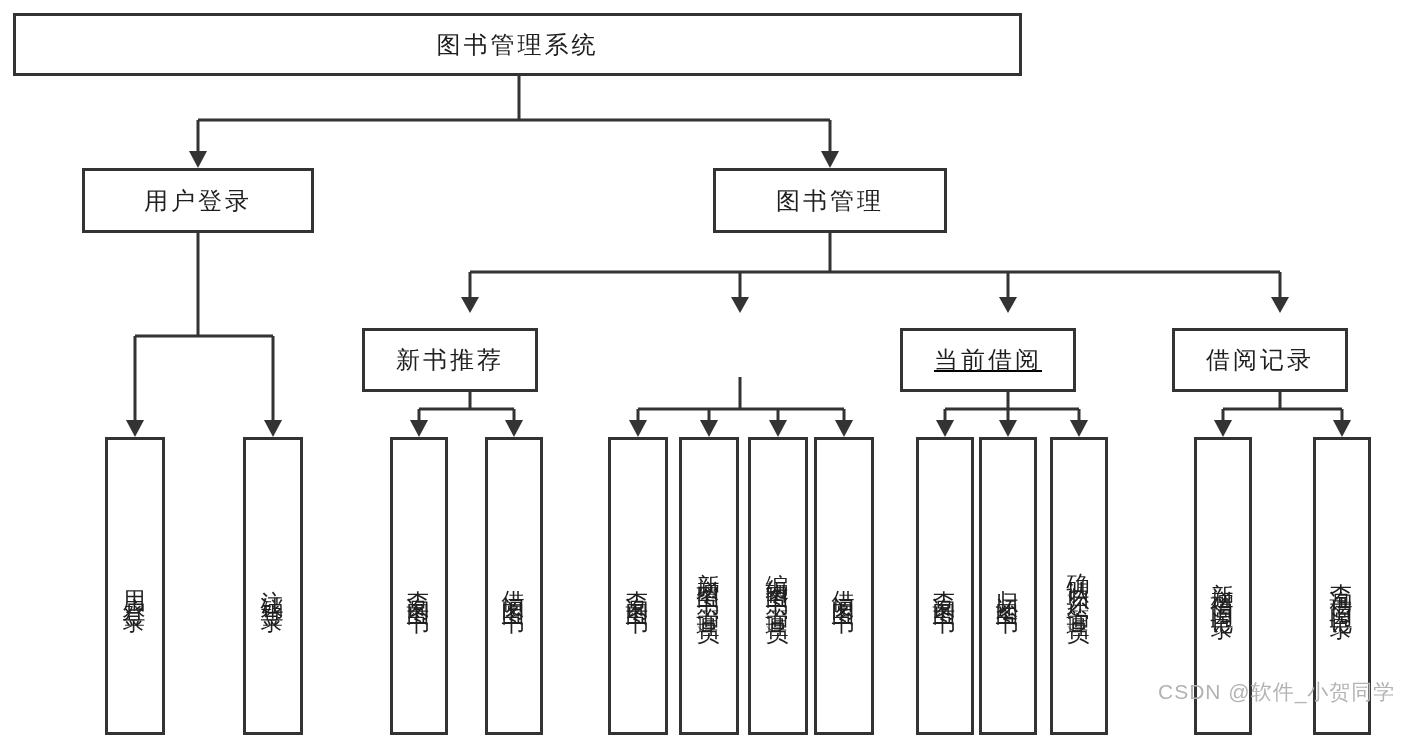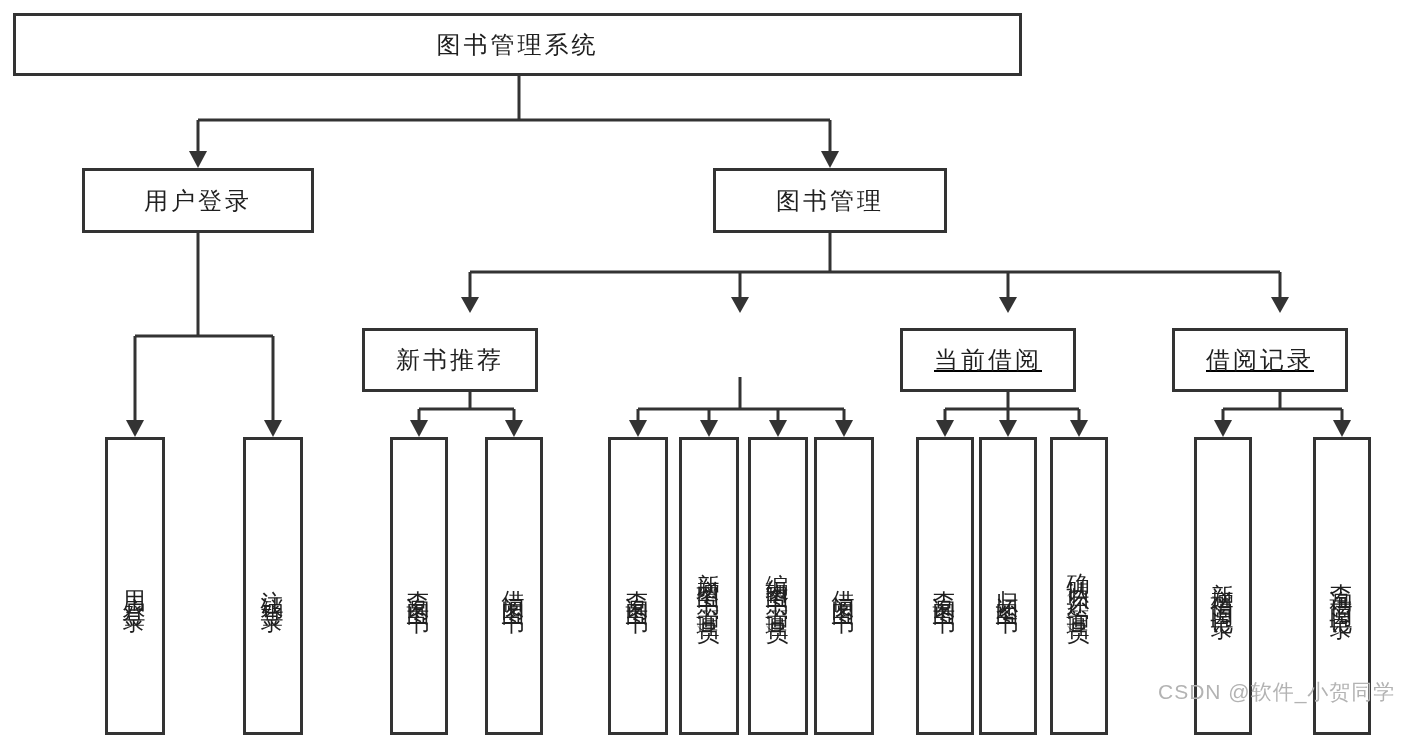--- a/index.html
+++ b/index.html
@@ -58,21 +58,21 @@
     white-space: nowrap;
   }
   
   .n-root { left: 13px;  top: 13px;  width: 1009px; height: 63px; }
   .n-l2a  { left: 82px;  top: 168px; width: 232px;  height: 65px; }
   .n-l2b  { left: 713px; top: 168px; width: 234px;  height: 65px; text-align: right; }
   .n-l3   { top: 296px;  height: 64px; width: 176px; margin-top: 32px; }
   .n-l3a  { left: 362px; }
   .n-l3b  { left: 632px; }
   .n-l3c  { left: 900px; text-decoration: underline; }
-  .n-l3d  { left: 1172px; text-decoration: underline; }
+  .n-l3d  { left: 1172px; }
   .leaf   { top: 437px;  height: 298px; width: 58px; }
   .lf-1a  { left: 105px; width: 60px; }
   .lf-1b  { left: 243px; width: 60px; }
   .lf-2a  { left: 390px; }
   .lf-2b  { left: 485px; }
   .lf-3a  { left: 608px; width: 60px; }
   .lf-3b  { left: 679px; width: 60px; }
   .lf-3c  { left: 748px; width: 60px; }
   .lf-3d  { left: 814px; width: 60px; }
   .lf-4a  { left: 916px; }

